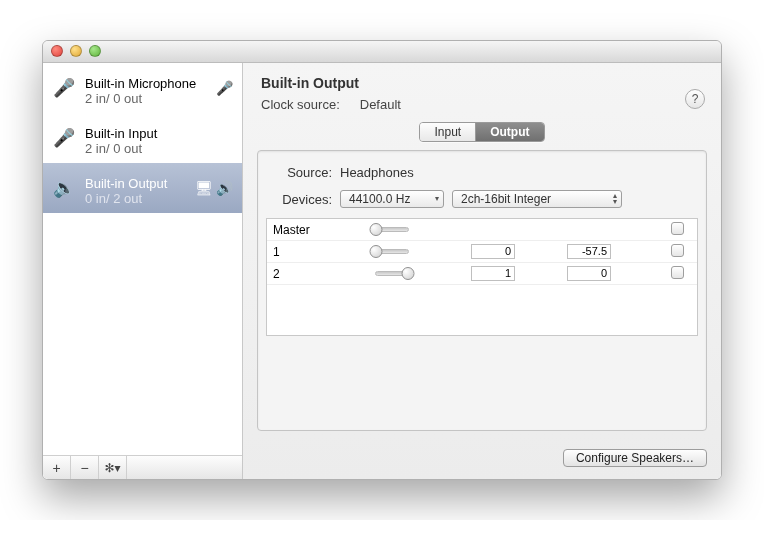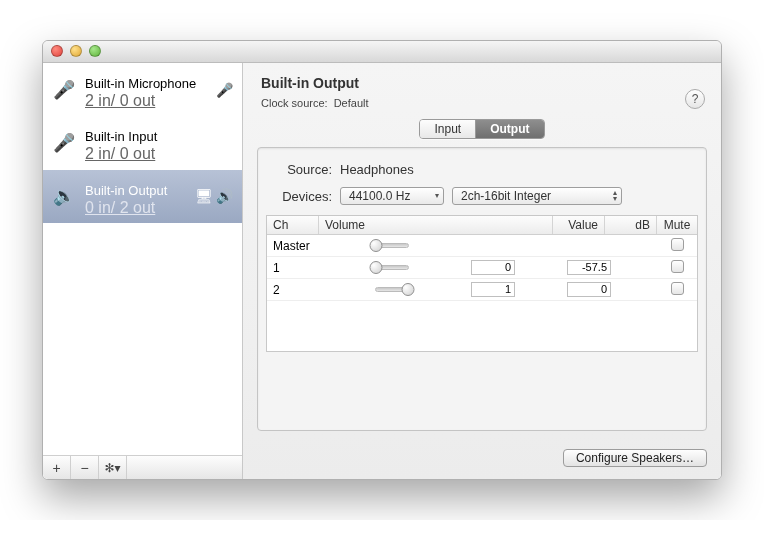--- a/index.html
+++ b/index.html
@@ -22,34 +22,34 @@
 .titlebar .title { flex: 1; text-align: center; font-size: 13px; color: #3a3a3a; }
 .body { flex: 1; display: flex; background: #fff; min-height: 0; }
 .sidebar { width: 200px; border-right: 1px solid #c8c8c8; display: flex; flex-direction: column; background:#fff; }
 .device-list { flex: 1; overflow: auto; }
 .device { display: flex; gap: 8px; padding: 6px 8px 6px 10px; align-items: center; border-bottom: 0; }
 .device.selected { background: linear-gradient(#b7c2d6,#9aa8c2); color: #fff; }
 .dev-icon { width: 24px; display:flex; justify-content:center; align-items:center; font-size:18px; color:#333; }
 .device.selected .dev-icon { color: #fff; }
 .dev-text { flex: 1; display:flex; flex-direction:column; line-height:1.15;margin-top:8px; }
 .dev-name { font-size: 13px; }
-.dev-sub { font-size: 16px; color: #666; text-decoration: underline; }
+.dev-sub { font-size: 13px; color: #666; }
 .device.selected .dev-sub { color: #e0e4ee; }
 .dev-badge { font-size: 14px; display:flex; gap:4px; color:#333; }
 .device.selected .dev-badge { color:#fff; }
 .sidebar-toolbar {
   height: 24px; border-top: 1px solid #cfcfcf; background: linear-gradient(#fdfdfd,#e6e6e6);
   display: flex; align-items: center;
 }
 .sidebar-toolbar .tb-btn { width: 28px; height: 100%; border-right: 1px solid #cfcfcf; display:flex; align-items:center; justify-content:center; font-size:14px; color:#444; cursor:pointer; }
 .sidebar-toolbar .gear { font-size:12px; }
 .main { flex:1; display:flex; flex-direction:column; background: linear-gradient(#f5f5f5,#ececec); }
 .main-header { padding: 12px 18px 6px 18px; display:flex; flex-direction:column; gap:6px; position:relative; }
 .main-title { font-size: 14px; font-weight: bold; color:#333; }
-.clock-row { font-size: 11px; color:#444; display:flex; gap:6px; }
+.clock-row { font-size: 13px; color:#444; display:flex; gap:20px; }
 .help-btn { position:absolute; right:16px; top:26px; width:20px; height:20px; border-radius:50%; border:1px solid #aaa; background:linear-gradient(#fff,#e6e6e6); font-size:12px; color:#555; display:flex; align-items:center; justify-content:center; cursor:pointer; }
 .tabs { display:flex; justify-content:center; margin: 4px 0 8px 0; }
 .seg { display:flex; border:1px solid #9a9a9a; border-radius:4px; overflow:hidden; box-shadow: 0 1px 1px rgba(255,255,255,0.6);}
 .seg .seg-btn { padding:2px 14px; font-size:12px; background:linear-gradient(#fdfdfd,#e8e8e8); border-right:1px solid #9a9a9a; cursor:pointer; color:#333;}
 .seg .seg-btn:last-child { border-right:none; }
 .seg .seg-btn.active { background:linear-gradient(#8e8e8e,#707070); color:#fff;font-weight:bold; }
 .panel {
   margin: 0 14px 10px 14px; flex:1; border:1px solid #c4c4c4; border-radius:4px;
   background:#f4f4f4; box-shadow: inset 0 1px 2px rgba(0,0,0,0.08);
   display:flex; flex-direction:column; overflow:hidden;
@@ -155,27 +155,20 @@
               <span class="arrow">▾</span>
             </div>
             <div class="dropdown" style="width:170px">
               <span>2ch-16bit Integer</span>
               <span class="arrow">▴<br>▾</span>
             </div>
           </div>
         </div>
 
         <div class="table-wrap">
-          <div class="table-head">
-            <div class="th col-ch">Ch</div>
-            <div class="th col-vol">Volume</div>
-            <div class="th col-val">Value</div>
-            <div class="th col-db">dB</div>
-            <div class="th col-mute">Mute</div>
-          </div>
 
           <div class="trow">
             <div class="td col-ch">Master</div>
             <div class="td col-vol">
                 <div class="slider-track">
                   <div class="slider-thumb" style="left:0%"></div>
                 </div>
               </div>
             <div class="td col-val">
                 <div class="valbox" style="border:none;background:none"></div>

